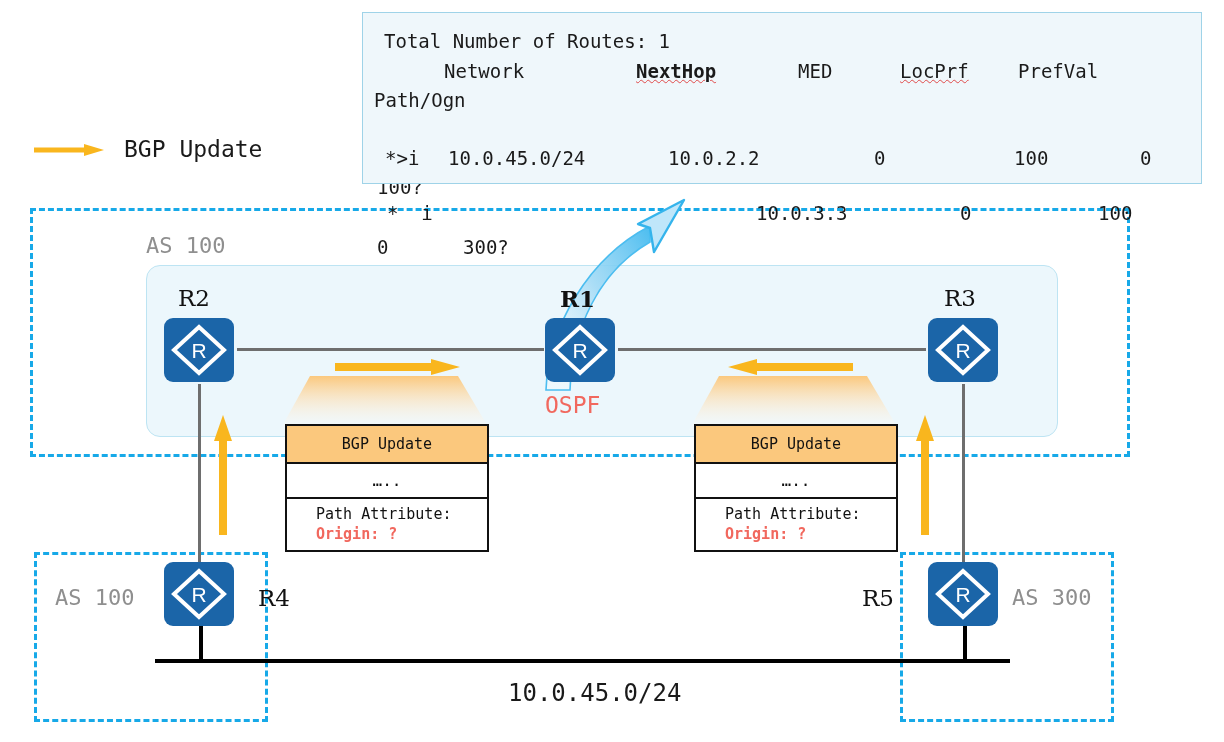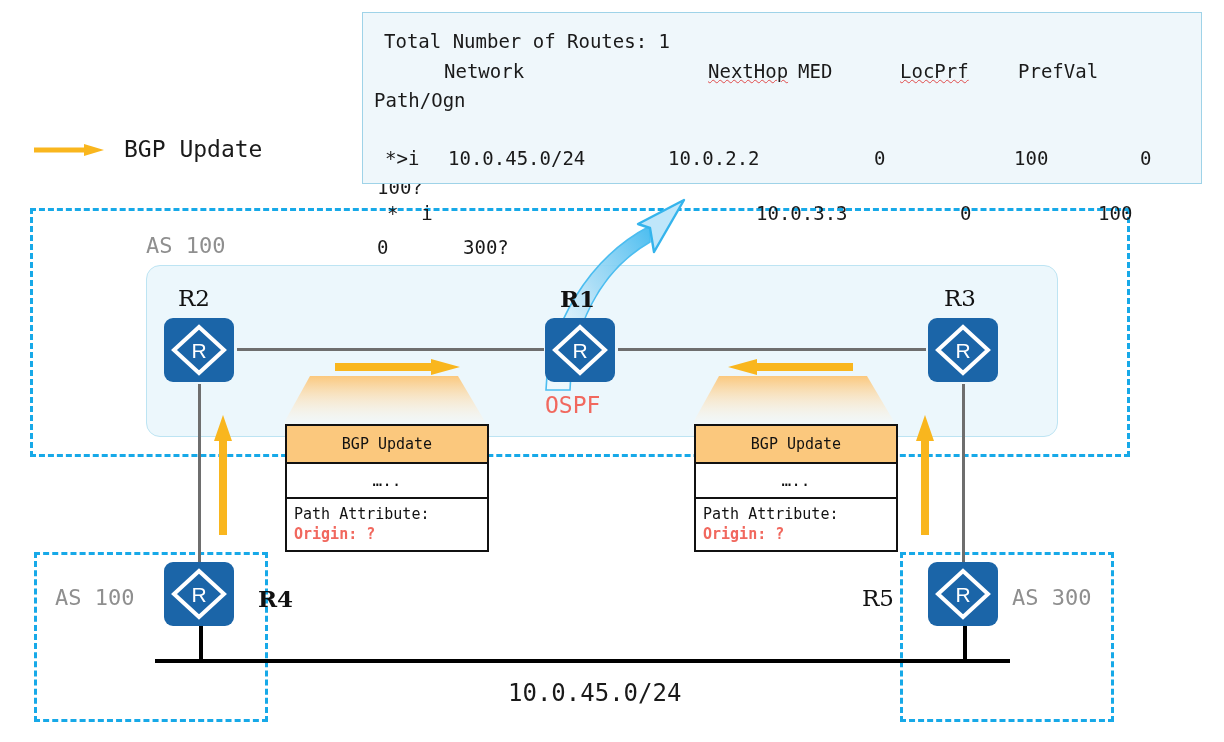--- a/index.html
+++ b/index.html
@@ -31,21 +31,21 @@
   }
   .term-text {
     font-family: "DejaVu Sans Mono", monospace;
     font-size: 19px;
     color: #1a1a1a;
     white-space: pre;
     letter-spacing: 0px;
   }
   #term-line-total { left: 384px; top: 30px; }
   #term-hdr-network  { left: 444px; top: 60px; }
-  #term-hdr-nexthop  { left: 708px; top: 60px; }
+  #term-hdr-nexthop  { left: 636px; top: 60px; font-weight: bold; }
   #term-hdr-med      { left: 798px; top: 60px; }
   #term-hdr-locprf   { left: 900px; top: 60px; }
   #term-hdr-prefval  { left: 1018px; top: 60px; }
   #term-hdr-pathogn  { left: 374px; top: 89px; }
 
   #term-r1-flag    { left: 385px; top: 147px; }
   #term-r1-network { left: 448px; top: 147px; }
   #term-r1-nexthop { left: 668px; top: 147px; }
   #term-r1-med     { left: 874px; top: 147px; }
   #term-r1-locprf  { left: 1014px; top: 147px; }
@@ -135,21 +135,21 @@
   #router-r4 { left: 164px; top: 562px; }
   #router-r5 { left: 928px; top: 562px; }
 
   .router-name {
     font-family: "DejaVu Serif", serif;
     font-size: 23px; color: #111; white-space: pre;
   }
   #name-r2 { left: 178px; top: 285px; }
   #name-r1 { left: 560px; top: 285px; font-weight: bold; }
   #name-r3 { left: 944px; top: 285px; }
-  #name-r4 { left: 258px; top: 585px; font-weight: bold; }
+  #name-r4 { left: 258px; top: 585px; }
   #name-r5 { left: 862px; top: 585px; }
 
   
   .msg-box {
     width: 204px;
     border: 2.5px solid #111;
     box-sizing: border-box;
     background: #fff;
   }
   .msg-head {
@@ -165,20 +165,21 @@
     text-align: center;
     font-family: "DejaVu Sans Mono", monospace;
     font-size: 16px; color: #111;
     padding: 7px 0 7px 0;
   }
   .msg-body {
     padding: 5px 2px 6px 7px;
     font-family: "DejaVu Sans Mono", monospace;
     font-size: 15px; color: #111;
     line-height: 20px;
+    margin-left: 22px;
   }
   .msg-origin { color: #f1685e; font-weight: bold; }
   #msg-left  { left: 285px; top: 424px; }
   #msg-right { left: 694px; top: 424px; }
 </style>
 </head>
 <body>
 
 <div id="canvas">
 

